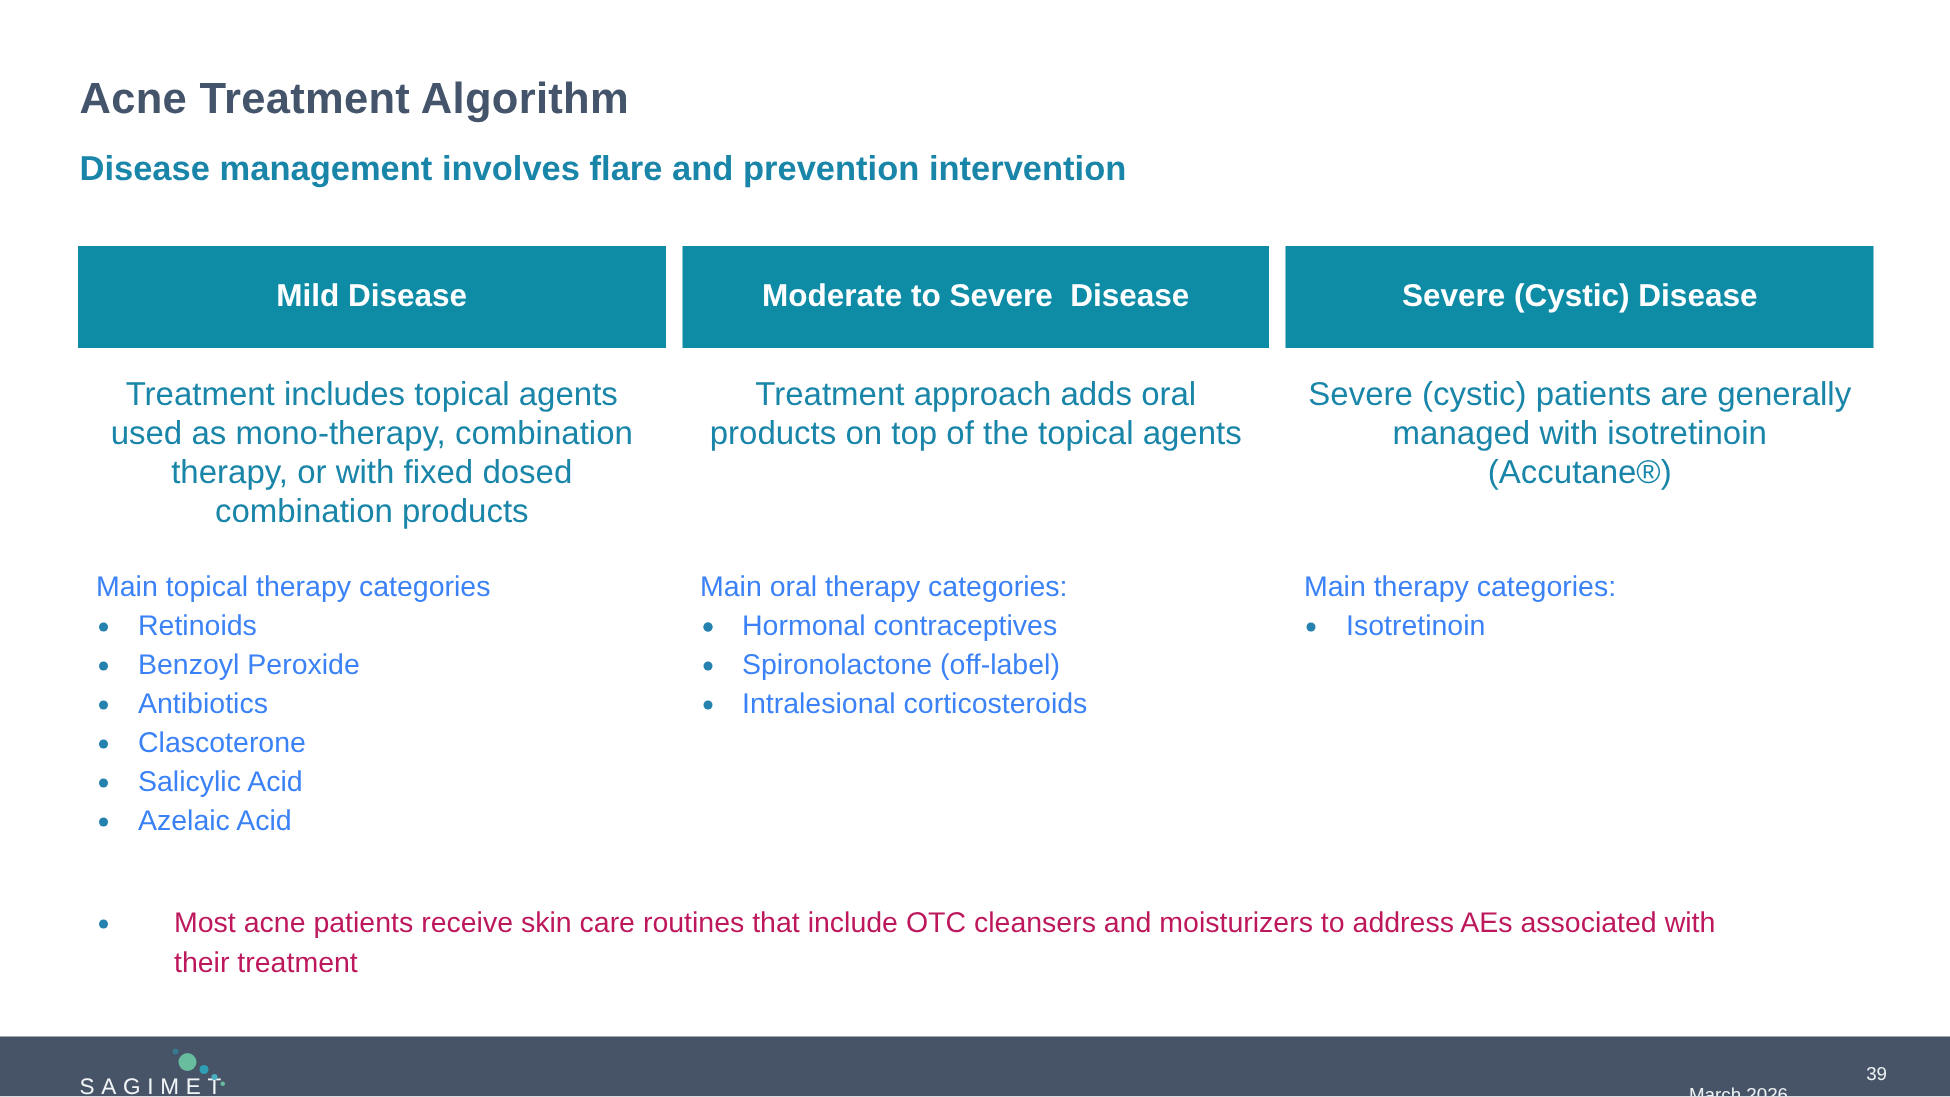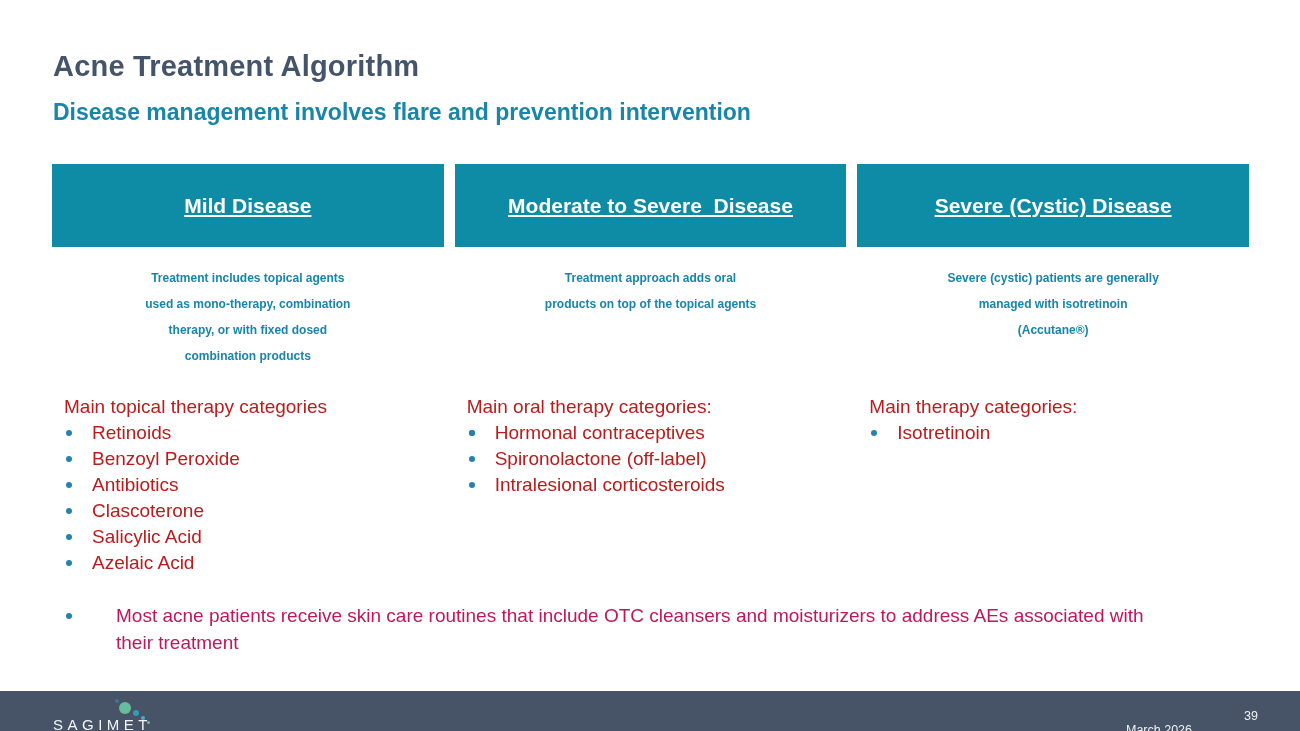--- a/index.html
+++ b/index.html
@@ -17,31 +17,31 @@
   }
   .subtitle{
     position:absolute;left:53px;top:99px;
     font-size:23px;font-weight:bold;color:#1985A8;
   }
   .columns{
     position:absolute;left:52px;top:164px;width:1197px;
     display:grid;grid-template-columns:1fr 1fr 1fr;column-gap:11px;
   }
   .col-header{
-    height:83px;background:#0E8CA6;
+    height:68px;background:#0E8CA6;
     display:flex;align-items:center;justify-content:center;
     color:#ffffff;font-size:21px;font-weight:bold;
-    white-space:pre-wrap;text-decoration:underline;
+    white-space:pre-wrap;
   }
   .col-desc{
     height:128px;margin-top:18px;
-    color:#1985A8;font-size:12px;font-weight:bold;
+    color:#1985A8;font-size:22px;font-weight:normal;
     text-align:center;line-height:26px;white-space:pre-line;
   }
-  .col-list{padding-left:12px;color:#b91c1c;}
+  .col-list{padding-left:12px;color:#3b82f6;}
   .list-heading{font-size:19px;line-height:27px;}
   .list-item{display:flex;line-height:26px;font-size:19px;}
   .bullet-cell{width:28px;flex:0 0 28px;position:relative;}
   .bullet{
     position:absolute;left:2px;top:10px;width:6px;height:6px;
     border-radius:50%;background:#2581AD;
   }
   .item-note{font-size:15px;margin-left:6px;}
   .footnote{
     position:absolute;left:64px;top:602px;width:1170px;

